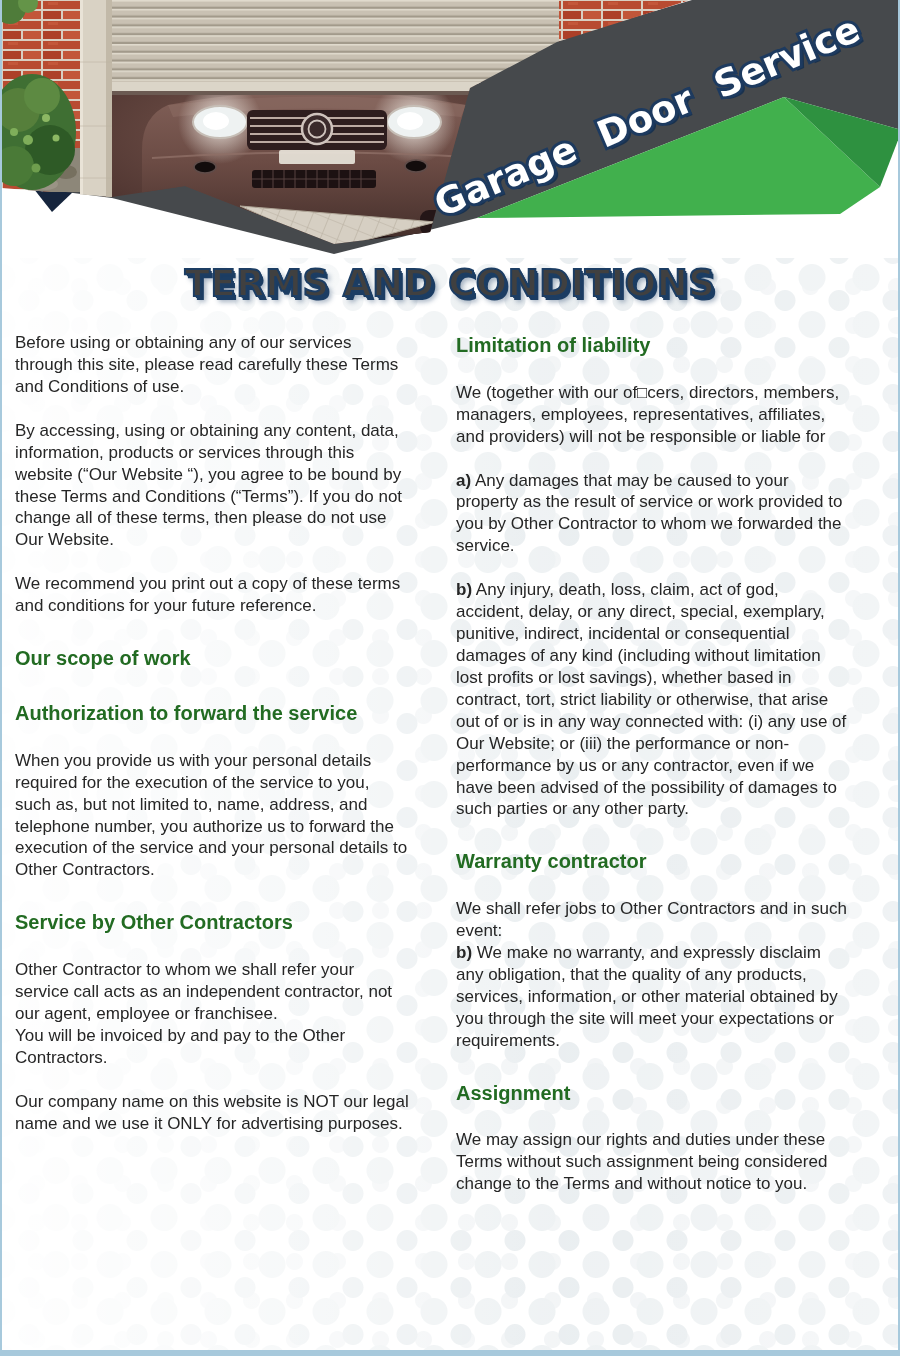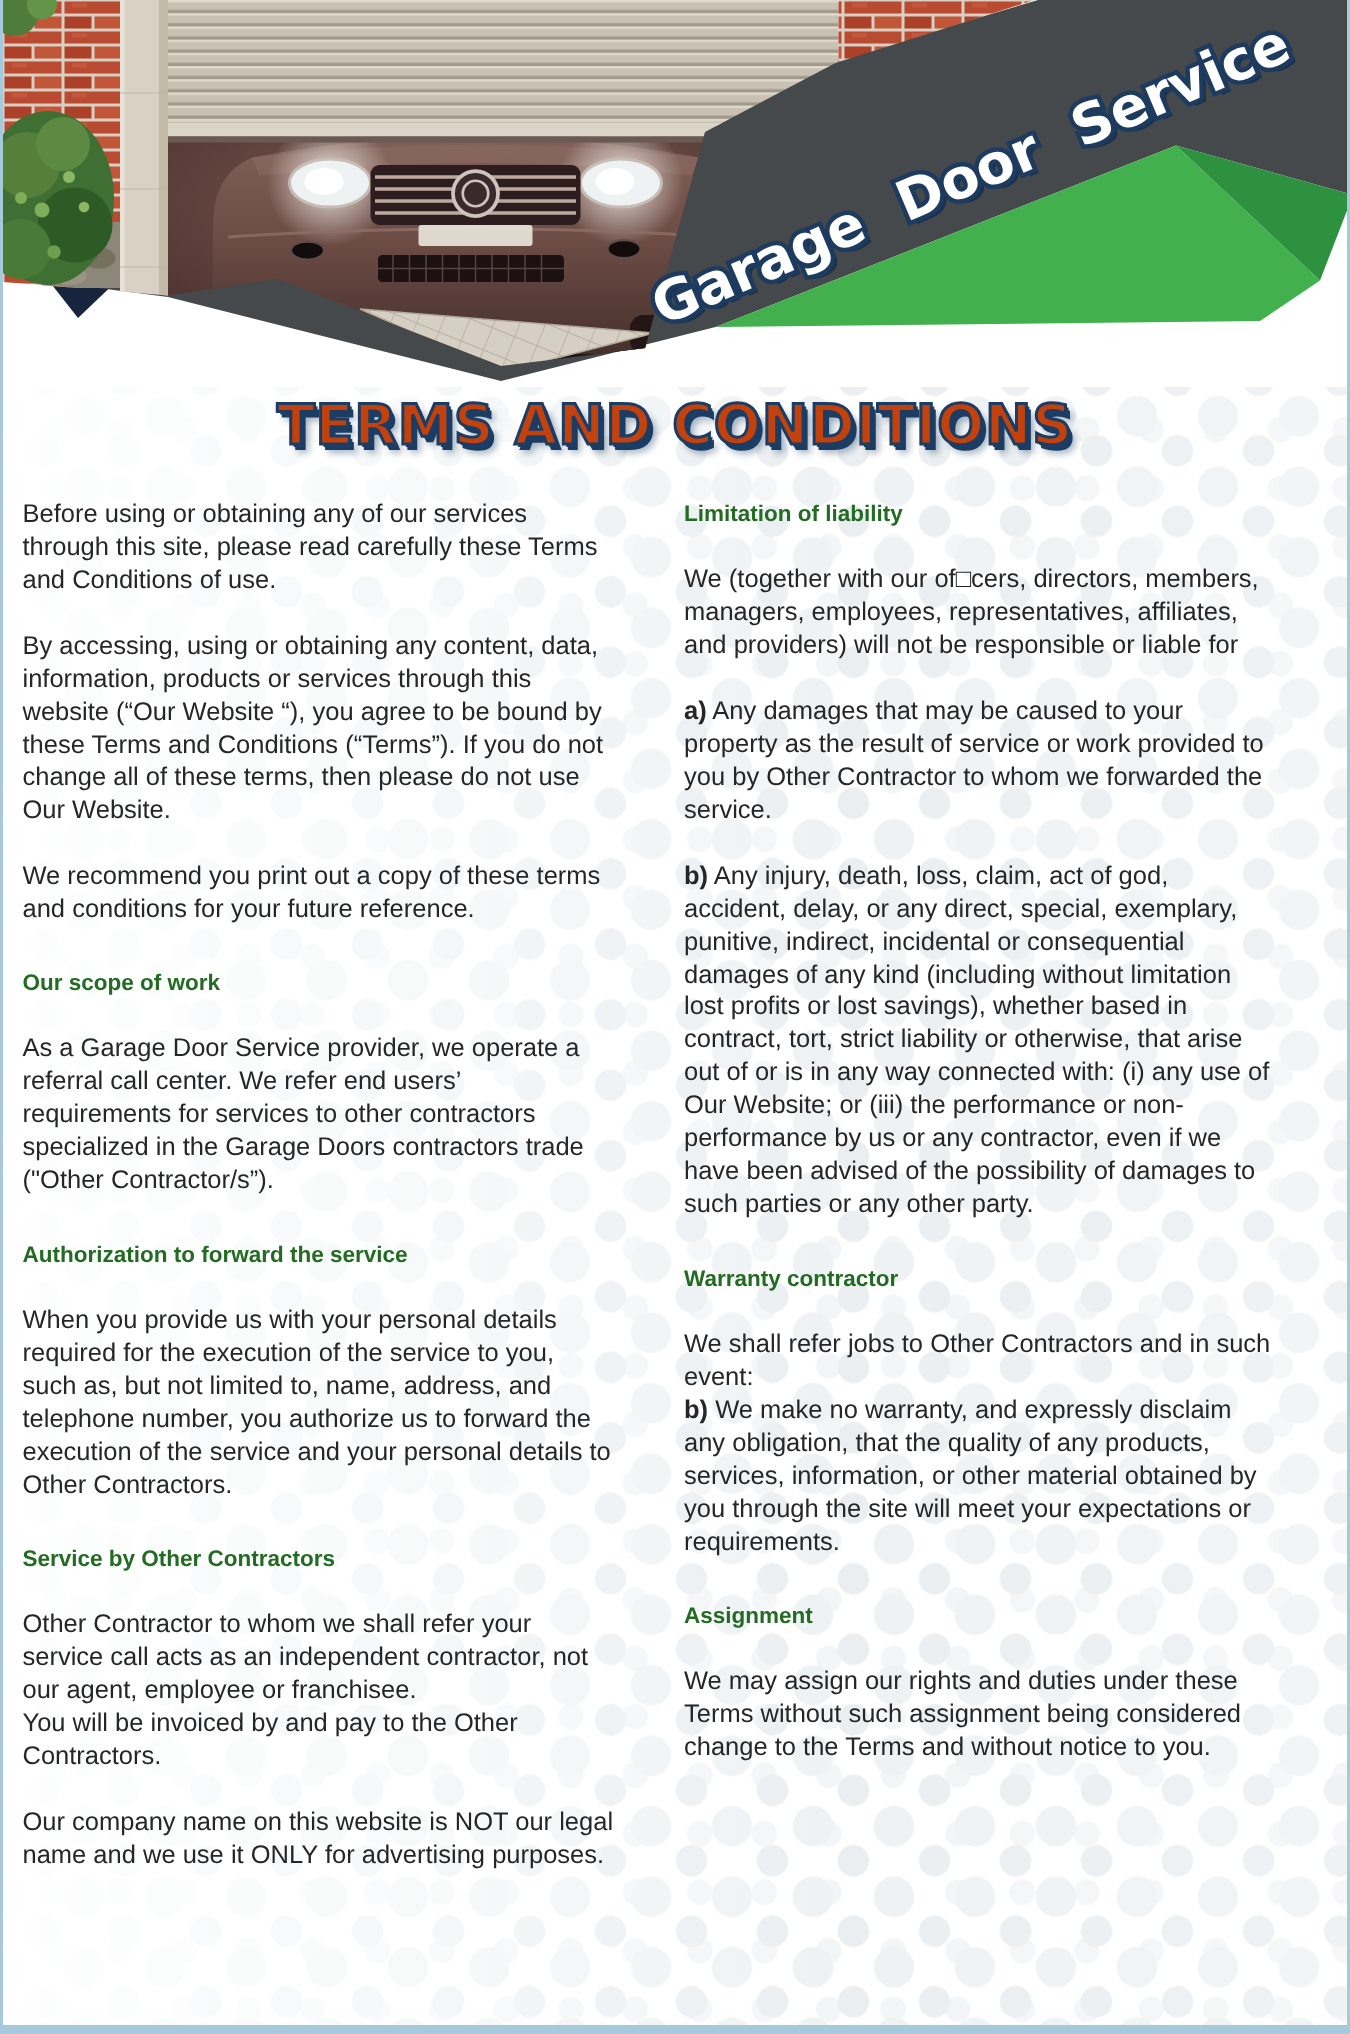--- a/index.html
+++ b/index.html
@@ -27,39 +27,39 @@
   }
   .header{position:relative;width:900px;height:258px;}
   .header svg{display:block;}
   h1.page-title{
     position:relative;
     margin:4px 0 0 0;
     text-align:center;
     font-size:37px;
     font-weight:800;
     letter-spacing:.5px;
-    color:#c2410c;
+    color:#404040;
     -webkit-text-stroke:2px #1c3d63;
     text-shadow:2px 2px 0 #1c3d63, 3px 4px 0 #1c3d63, 5px 6px 5px rgba(28,61,99,.4);
     font-family:"DejaVu Sans","Liberation Sans",sans-serif;
   }
   .columns{
     position:relative;
     display:flex;
     gap:47px;
     padding:27px 48px 0 13px;
     color:#262626;
   }
   .col{flex:1 1 0;min-width:0;font-size:17px;line-height:1.29;}
   .col p{margin:0 0 22px 0;}
   .col .block{margin:0 0 22px 0;}
   .col .block .line{margin:0;}
   .col h3{
     margin:29px 0 23px 0;
-    font-size:15px;
+    font-size:20px;
     font-weight:bold;
     color:#226b22;
   }
   .col h3:first-child{margin-top:1px;}
   .col b{font-weight:bold;}
 </style>
 </head>
 <body>
 
 <div class="page">
@@ -189,21 +189,20 @@
   </div>
 
   <h1 class="page-title">TERMS AND CONDITIONS</h1>
 
   <div class="columns">
     <div class="col" id="col-left">
         <p>Before using or obtaining any of our services through this site, please read carefully these Terms and Conditions of use.</p>
         <p>By accessing, using or obtaining any content, data, information, products or services through this website (“Our Website “), you agree to be bound by these Terms and Conditions (“Terms”). If you do not change all of these terms, then please do not use Our Website.</p>
         <p>We recommend you print out a copy of these terms and conditions for your future reference.</p>
         <h3>Our scope of work</h3>
-        <p>As a Garage Door Service provider, we operate a referral call center. We refer end users’ requirements for services to other contractors specialized in the Garage Doors contractors trade ("Other Contractor/s”).</p>
         <h3>Authorization to forward the service</h3>
         <p>When you provide us with your personal details required for the execution of the service to you, such as, but not limited to, name, address, and telephone number, you authorize us to forward the execution of the service and your personal details to Other Contractors.</p>
         <h3>Service by Other Contractors</h3>
         <div class="block">
           <div class="line">Other Contractor to whom we shall refer your service call acts as an independent contractor, not our agent, employee or franchisee.</div>
           <div class="line">You will be invoiced by and pay to the Other Contractors.</div>
         </div>
         <p>Our company name on this website is NOT our legal name and we use it ONLY for advertising purposes.</p>
       </div>
     <div class="col" id="col-right">

